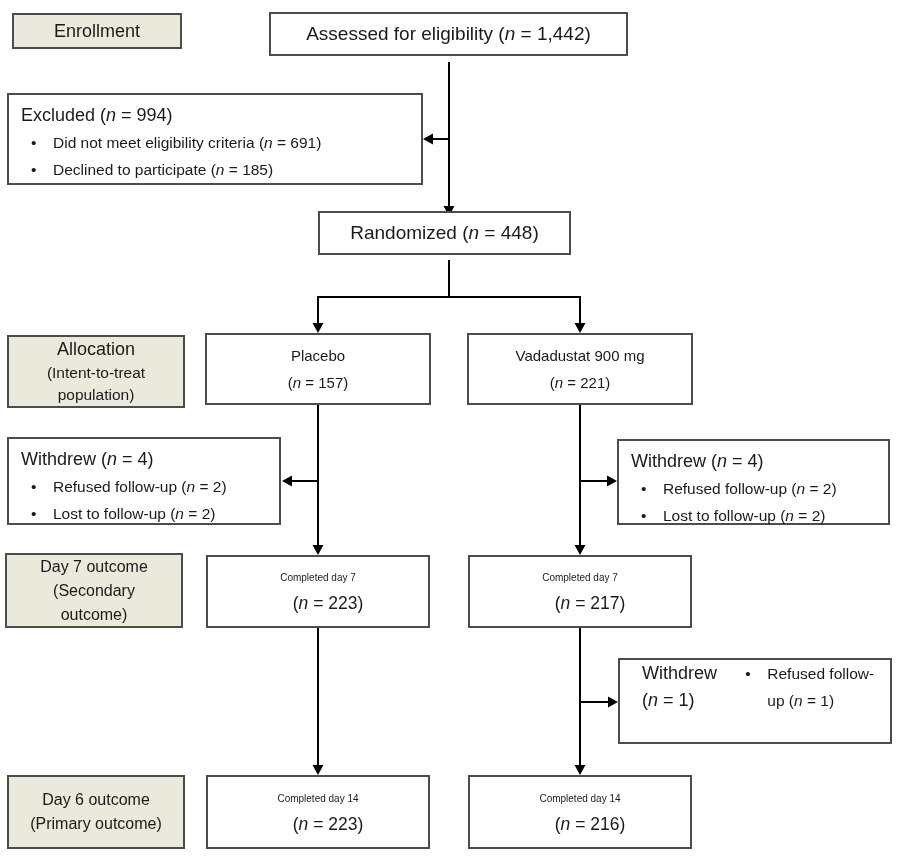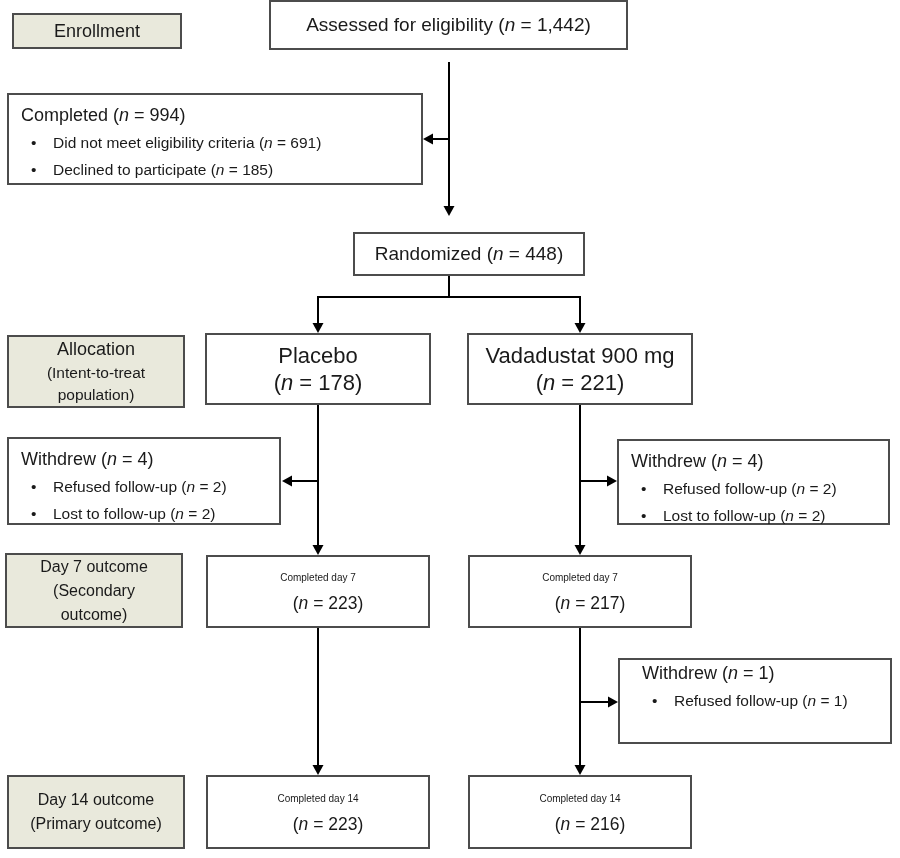--- a/index.html
+++ b/index.html
@@ -16,43 +16,43 @@
   }
   .connectors{position:absolute;left:0;top:0;width:900px;height:858px;}
   .connectors line{stroke:var(--line);stroke-width:2;}
   .connectors polygon{fill:var(--line);}
   .node{
     position:absolute;box-sizing:border-box;background:#ffffff;
     border:2px solid var(--box-border);
   }
   .center2{display:flex;flex-direction:column;align-items:center;justify-content:center;text-align:center;}
   .oneline{font-size:19px;}
-  .alloc .l1,.alloc .l2{font-size:22px;line-height:27px;}
+  .alloc .l1,.alloc .l2{font-size:15px;line-height:27px;}
   .completed .l1{font-size:10px;line-height:24px;}
   .completed .l2{font-size:17.5px;line-height:27px;margin-left:20px;}
   .listbox{padding:7px 10px 0 12px;}
-  .listbox.vcenter{display:flex;flex-direction:column;justify-content:flex-start;padding-top:0;padding-left:22px;}
+  .listbox.vcenter{display:flex;flex-direction:row;justify-content:flex-start;padding-top:0;padding-left:22px;}
   .list-title{font-size:18px;line-height:27px;}
   .bullet{display:flex;align-items:baseline;font-size:15.5px;line-height:27px;}
   .dot{flex:none;width:22px;margin-left:10px;font-size:15.5px;}
   .stage-label{
     position:absolute;box-sizing:border-box;background:var(--label-bg);
     border:2px solid var(--box-border);
     display:flex;flex-direction:column;align-items:center;justify-content:center;text-align:center;
   }
   .stage-label .big{font-size:18px;line-height:25px;}
   .stage-label .small{font-size:15.5px;line-height:22px;}
   .stage-label .mid{font-size:16px;line-height:24px;}
   i{font-style:italic;}
 
   
   #lbl-enrollment{left:12px;top:13px;width:170px;height:36px;}
-  #box-assessed{left:269px;top:0;width:359px;height:50px;}
+  #box-assessed{left:269px;top:12px;width:359px;height:44px;}
   #box-excluded{left:7px;top:93px;width:416px;height:92px;}
-  #box-randomized{left:318px;top:232px;width:232px;height:44px;margin-left:35px;}
+  #box-randomized{left:318px;top:211px;width:253px;height:44px;}
   #lbl-allocation{left:7px;top:335px;width:178px;height:73px;}
   #box-placebo{left:205px;top:333px;width:226px;height:72px;}
   #box-vadadustat{left:467px;top:333px;width:226px;height:72px;}
   #box-withdrew-placebo{left:7px;top:437px;width:274px;height:88px;}
   #box-withdrew-vadadustat{left:617px;top:439px;width:273px;height:86px;}
   #lbl-day7{left:5px;top:553px;width:178px;height:75px;}
   #box-completed7-placebo{left:206px;top:555px;width:224px;height:73px;}
   #box-completed7-vadadustat{left:468px;top:555px;width:224px;height:73px;}
   #box-withdrew-day7{left:618px;top:658px;width:274px;height:86px;}
   #lbl-day14{left:7px;top:775px;width:178px;height:74px;}
@@ -121,47 +121,47 @@
     <div class="big">Enrollment</div>
   </div>
 
   <div class="stage-label" id="lbl-day7">
     <div class="mid">Day 7 outcome</div>
     <div class="mid">(Secondary</div>
     <div class="mid">outcome)</div>
   </div>
 
   <div class="stage-label" id="lbl-day14">
-    <div class="mid">Day 14 outcome</div>
+    <div class="mid">Day 6 outcome</div>
     <div class="mid">(Primary outcome)</div>
   </div>
 
   <div class="node center2" id="box-assessed">
     <div class="oneline"><span>Assessed for eligibility (</span><i>n</i><span> = 1,442)</span></div>
   </div>
 
   <div class="node listbox" id="box-excluded">
-    <div class="list-title"><span>Completed (</span><i>n</i><span> = 994)</span></div>
+    <div class="list-title"><span>Excluded (</span><i>n</i><span> = 994)</span></div>
     <div class="bullet">
       <span class="dot">•</span>
       <span><span>Did not meet eligibility criteria (</span><i>n</i><span> = 691)</span></span>
     </div>
     <div class="bullet">
       <span class="dot">•</span>
       <span><span>Declined to participate (</span><i>n</i><span> = 185)</span></span>
     </div>
   </div>
 
   <div class="node center2" id="box-randomized">
     <div class="oneline"><span>Randomized (</span><i>n</i><span> = 448)</span></div>
   </div>
 
   <div class="node center2 alloc" id="box-placebo">
     <div class="l1">Placebo</div>
-    <div class="l2"><span>(</span><i>n</i><span> = 178)</span></div>
+    <div class="l2"><span>(</span><i>n</i><span> = 157)</span></div>
   </div>
 
   <div class="node center2 alloc" id="box-vadadustat">
     <div class="l1">Vadadustat 900 mg</div>
     <div class="l2"><span>(</span><i>n</i><span> = 221)</span></div>
   </div>
 
   <div class="node listbox" id="box-withdrew-placebo">
     <div class="list-title"><span>Withdrew (</span><i>n</i><span> = 4)</span></div>
     <div class="bullet">

